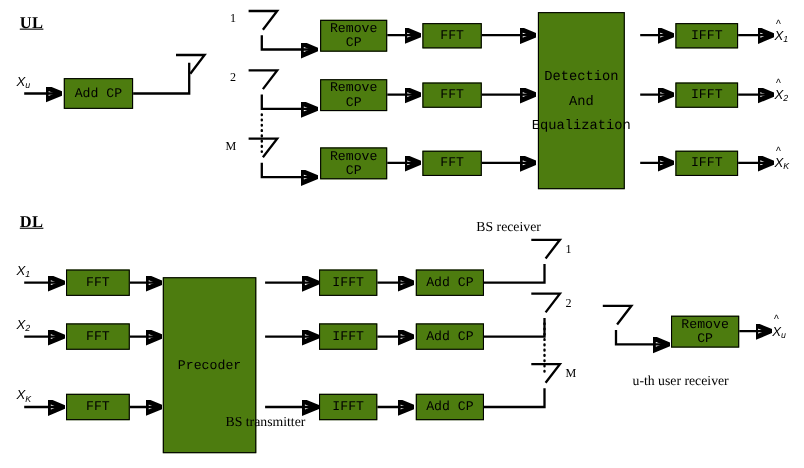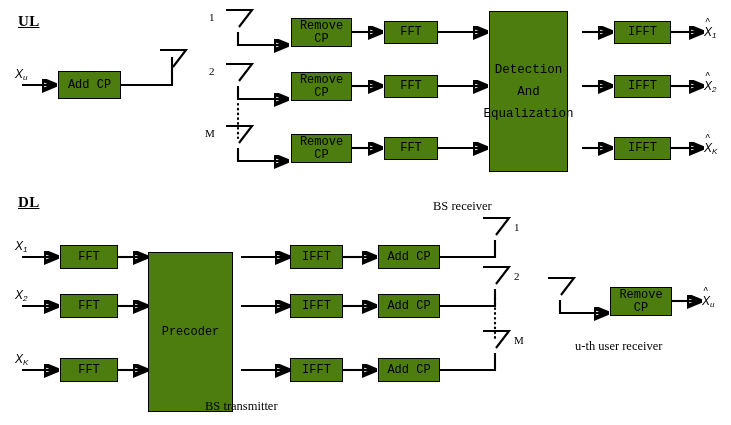--- a/index.html
+++ b/index.html
@@ -236,21 +236,21 @@
   <div class="blk" style="left:290px;top:358px;width:53px;height:24px;">IFFT</div>
 
   <div class="blk" style="left:378px;top:245px;width:62px;height:24px;">Add CP</div>
   <div class="blk" style="left:378px;top:294px;width:62px;height:24px;">Add CP</div>
   <div class="blk" style="left:378px;top:358px;width:62px;height:24px;">Add CP</div>
 
   <div class="idx" style="left:514px;top:222px;">1</div>
   <div class="idx" style="left:514px;top:271px;">2</div>
   <div class="idx" style="left:514px;top:335px;">M</div>
 
-  <div class="caption" style="left:205px;top:399px;">BS transmitter</div>
+  <div class="caption" style="left:205px;top:376px;">BS transmitter</div>
 
   <div class="blk two-line" style="left:610px;top:287px;width:62px;height:29px;">
     <span>Remove</span>
     <span>CP</span>
   </div>
 
   <div class="mlabel" style="left:702px;top:295px;">
     <span class="hat">X</span><sub>u</sub>
   </div>
 

